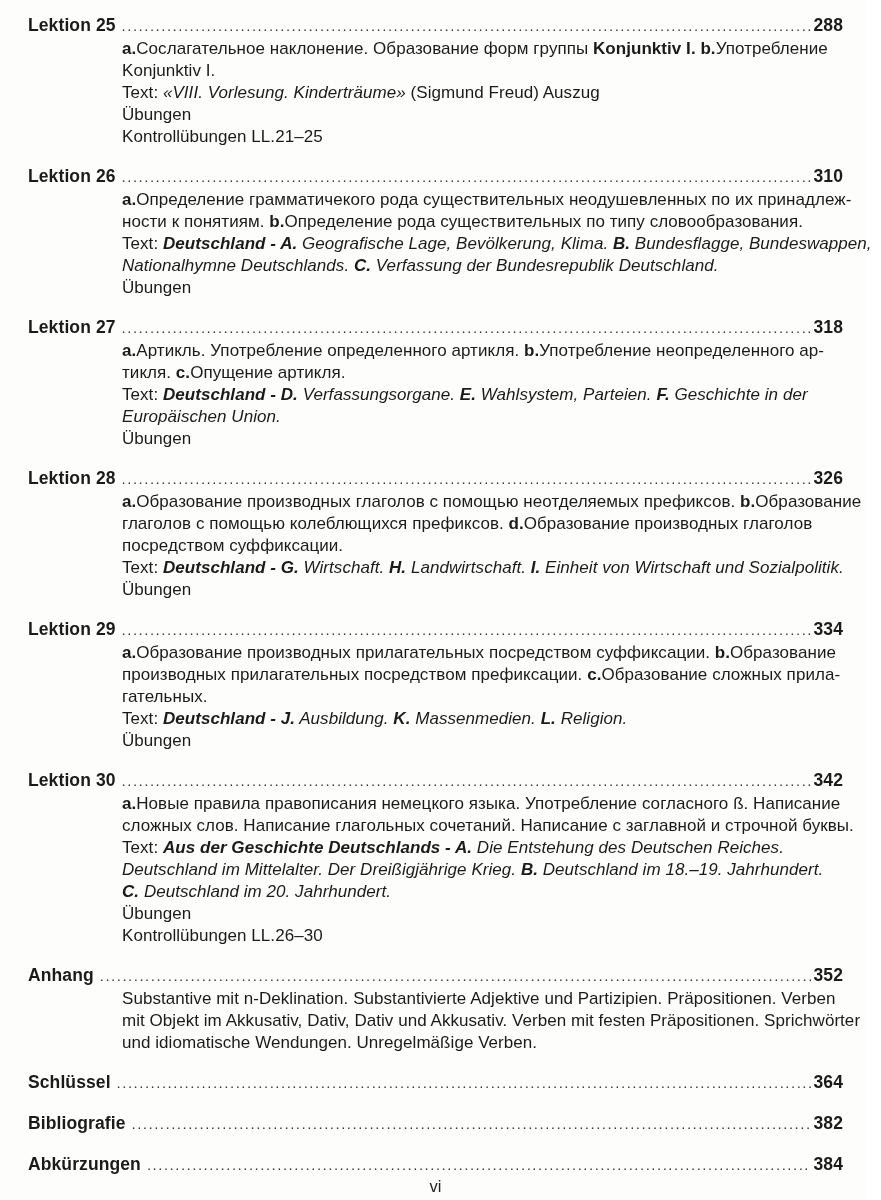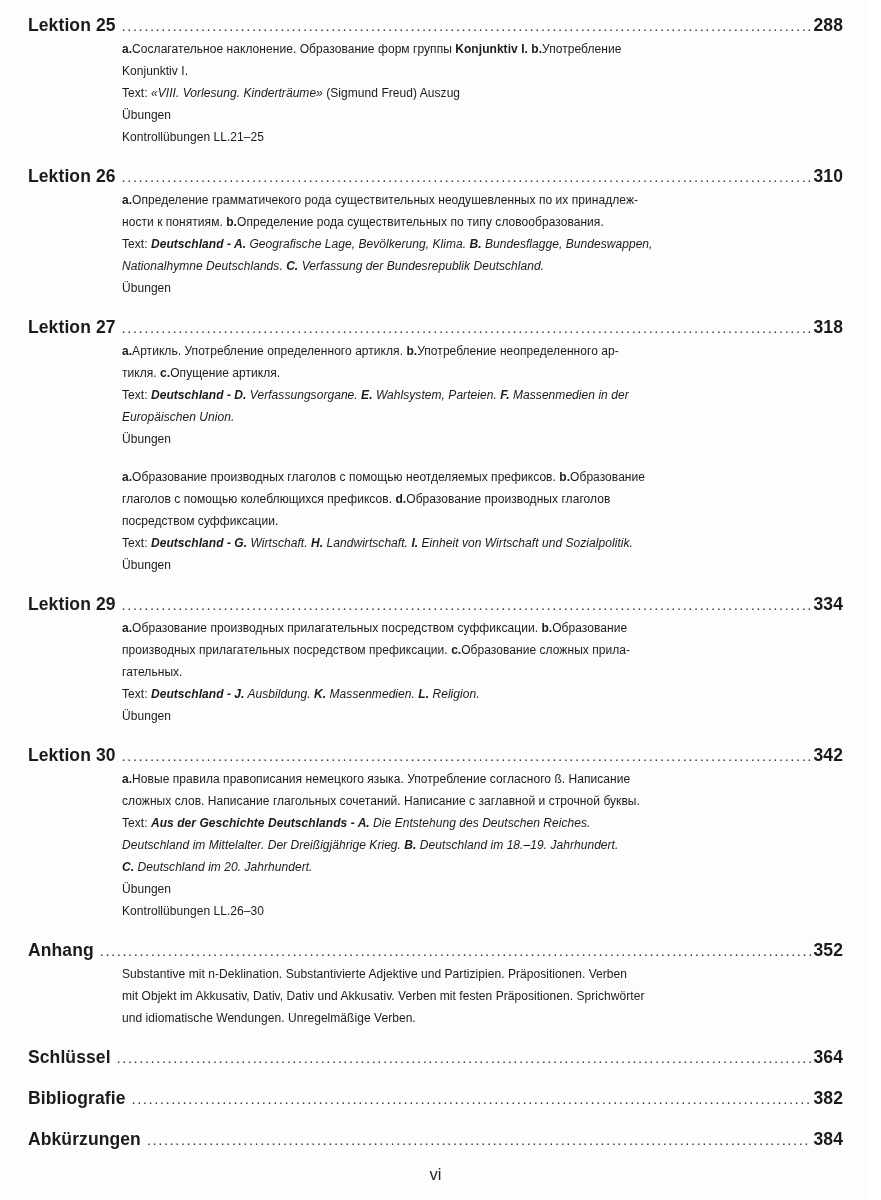--- a/index.html
+++ b/index.html
@@ -44,21 +44,21 @@
     color: #3a3a3a;
   }
   .leader::after {
     content: "........................................................................................................................................................................................................................................................................................................";
     font-size: 15px;
     letter-spacing: 1.5px;
   }
   .pagenum { white-space: nowrap; }
   .details {
     margin-left: 94px;
-    font-size: 12px;
+    font-size: 17px;
     line-height: 22px;
     letter-spacing: 0.05px;
   }
   .line { white-space: nowrap; }
   .b  { font-weight: bold; }
   .i  { font-style: italic; }
   .bi { font-weight: bold; font-style: italic; }
   .footer {
     margin-top: auto;
     text-align: center;
@@ -105,27 +105,32 @@
 
     <section class="entry">
       <div class="head">
         <span class="label">Lektion 27</span>
         <span class="leader"></span>
         <span class="pagenum">318</span>
       </div>
       <div class="details">
           <div class="line"><span class="b">a.</span><span>Артикль. Употребление определенного артикля. </span><span class="b">b.</span><span>Употребление неопределенного ар-</span></div>
           <div class="line"><span>тикля. </span><span class="b">c.</span><span>Опущение артикля.</span></div>
-          <div class="line"><span>Text: </span><span class="bi">Deutschland - D.</span><span class="i"> Verfassungsorgane. </span><span class="bi">E.</span><span class="i"> Wahlsystem, Parteien. </span><span class="bi">F.</span><span class="i"> Massenmedien in der</span></div>
+          <div class="line"><span>Text: </span><span class="bi">Deutschland - D.</span><span class="i"> Verfassungsorgane. </span><span class="bi">E.</span><span class="i"> Wahlsystem, Parteien. </span><span class="bi">F.</span><span class="i"> Geschichte in der</span></div>
           <div class="line"><span class="i">Europäischen Union.</span></div>
           <div class="line"><span>Übungen</span></div>
         </div>
     </section>
 
     <section class="entry">
+      <div class="head">
+        <span class="label">Lektion 28</span>
+        <span class="leader"></span>
+        <span class="pagenum">326</span>
+      </div>
       <div class="details">
           <div class="line"><span class="b">a.</span><span>Образование производных глаголов с помощью неотделяемых префиксов. </span><span class="b">b.</span><span>Образование</span></div>
           <div class="line"><span>глаголов с помощью колеблющихся префиксов. </span><span class="b">d.</span><span>Образование производных глаголов</span></div>
           <div class="line"><span>посредством суффиксации.</span></div>
           <div class="line"><span>Text: </span><span class="bi">Deutschland - G.</span><span class="i"> Wirtschaft. </span><span class="bi">H.</span><span class="i"> Landwirtschaft. </span><span class="bi">I.</span><span class="i"> Einheit von Wirtschaft und Sozialpolitik.</span></div>
           <div class="line"><span>Übungen</span></div>
         </div>
     </section>
 
     <section class="entry">

